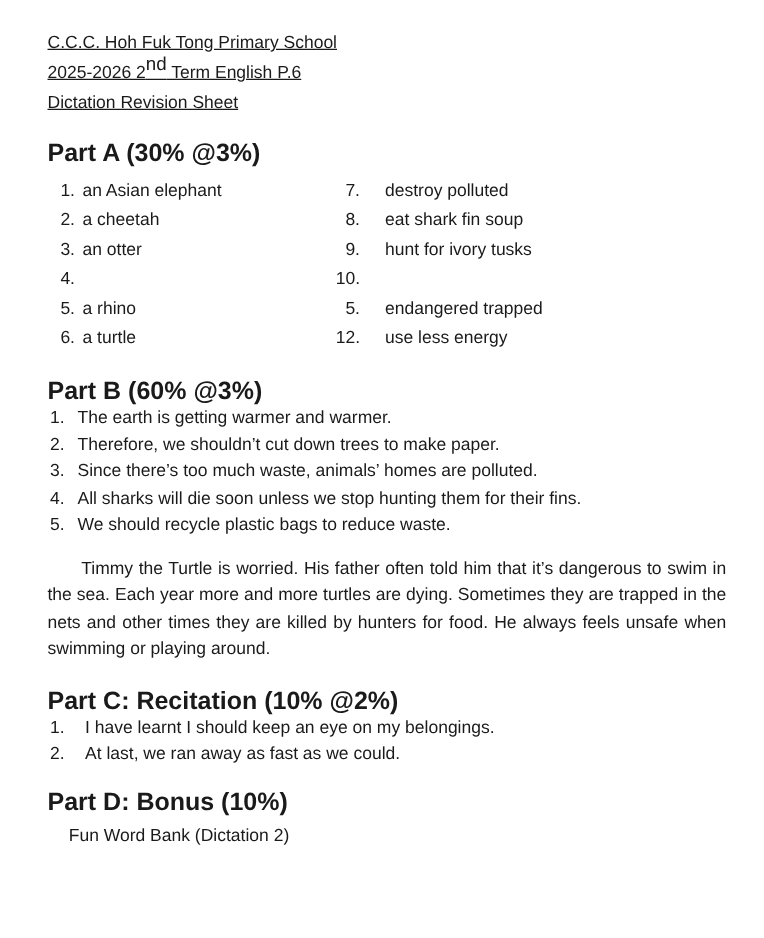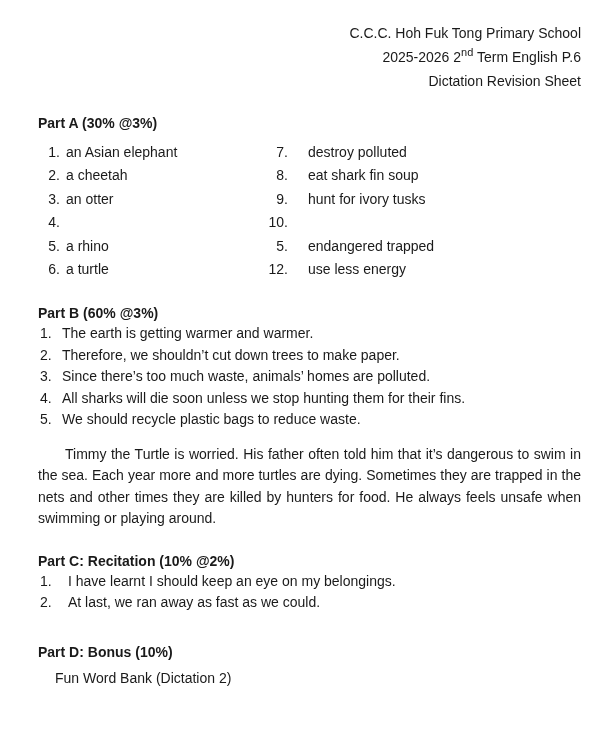--- a/index.html
+++ b/index.html
@@ -8,31 +8,31 @@
     font-family: "Liberation Sans", sans-serif;
     font-size: 14px; color: #1a1a1a;
     overflow: hidden;
   }
   .page {
     box-sizing: border-box;
     width: 611px; height: 750px;
     padding: 21px 30px 0 38px;
   }
   
-  .doc-header p { margin: 0; text-align: right; line-height: 24px; }
-  sup { font-size: 11px; vertical-align: super; line-height: 0; }
+  .doc-header p { margin: 0; text-align: left; line-height: 24px; text-decoration: underline; }
+  sup { font-size: 15px; vertical-align: super; line-height: 0; }
   
   .title-line { margin-top: 24px; line-height: 20px; font-weight: bold; }
   .title-line .title-left { display: inline-block; width: 92px; }
   
-  .part-heading { margin: 0; font-size: 14px; font-weight: bold; line-height: 20px; }
+  .part-heading { margin: 0; font-size: 20px; font-weight: bold; line-height: 20px; }
   .mt-parta { margin-top: 20px; }
   .mt-partb { margin-top: 22px; }
   .mt-partc { margin-top: 21px; }
-  .mt-partd { margin-top: 28px; }
+  .mt-partd { margin-top: 18px; }
   
   .pa-list { margin-top: 8px; }
   .pa-row {
     display: grid;
     grid-template-columns: 22px 6px 184px 38px 20px auto;
     line-height: 23.4px;
   }
   .pa-num-left  { grid-column: 1; text-align: right; }
   .pa-txt-left  { grid-column: 3; }
   .pa-num-right { grid-column: 4; text-align: right; }

